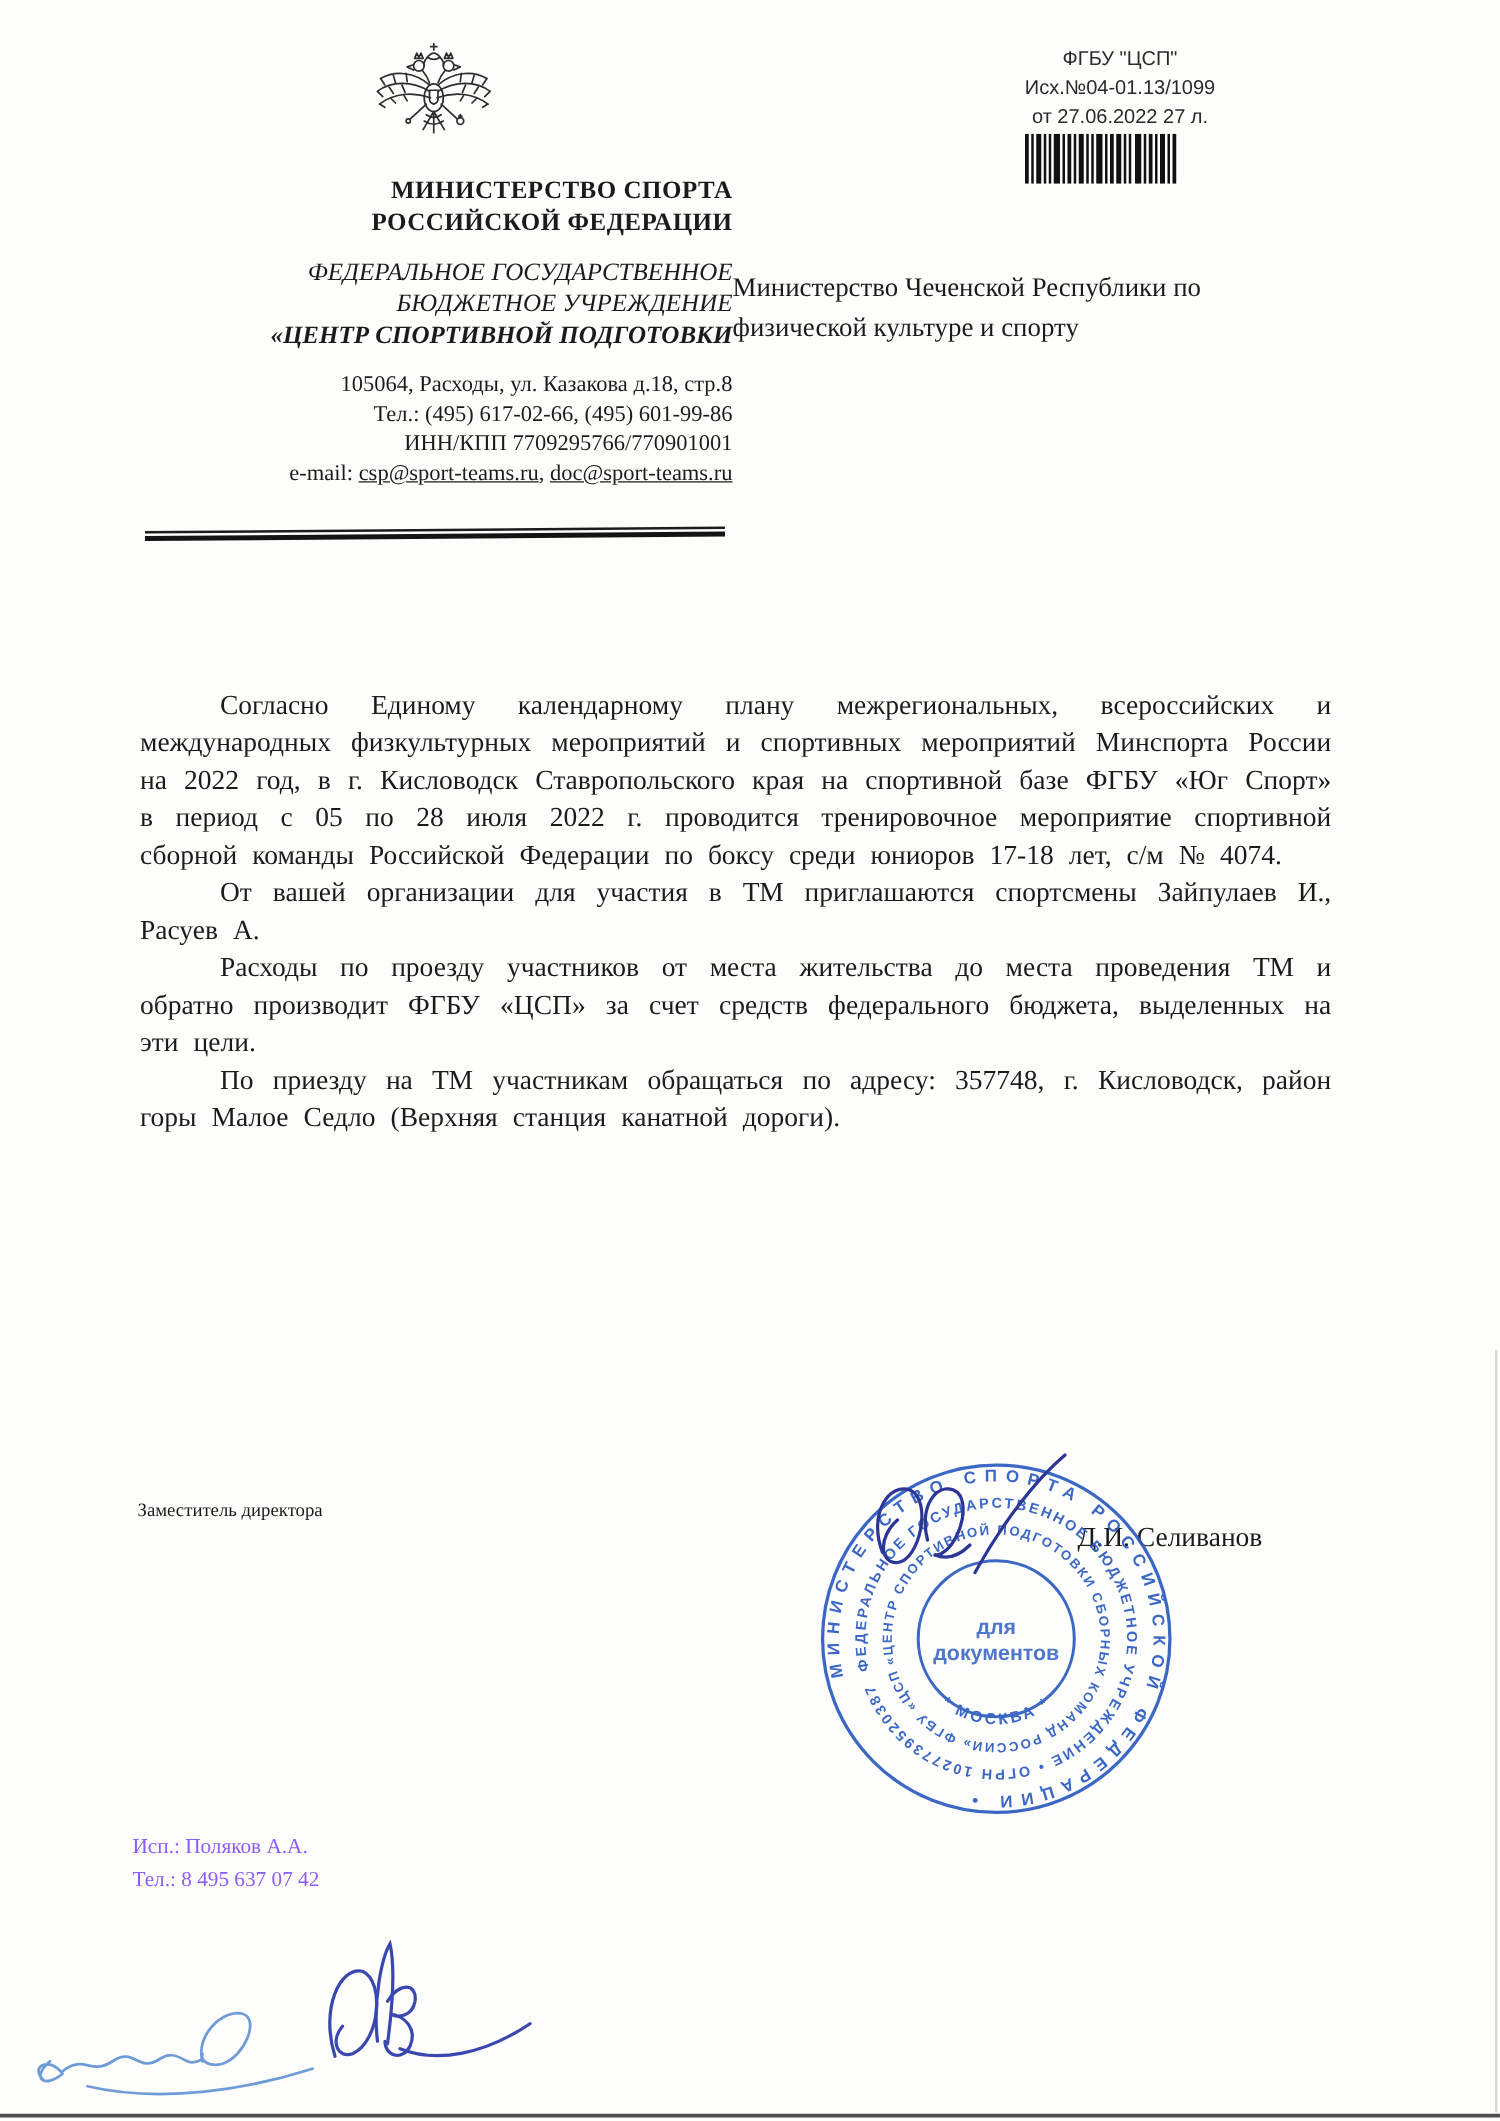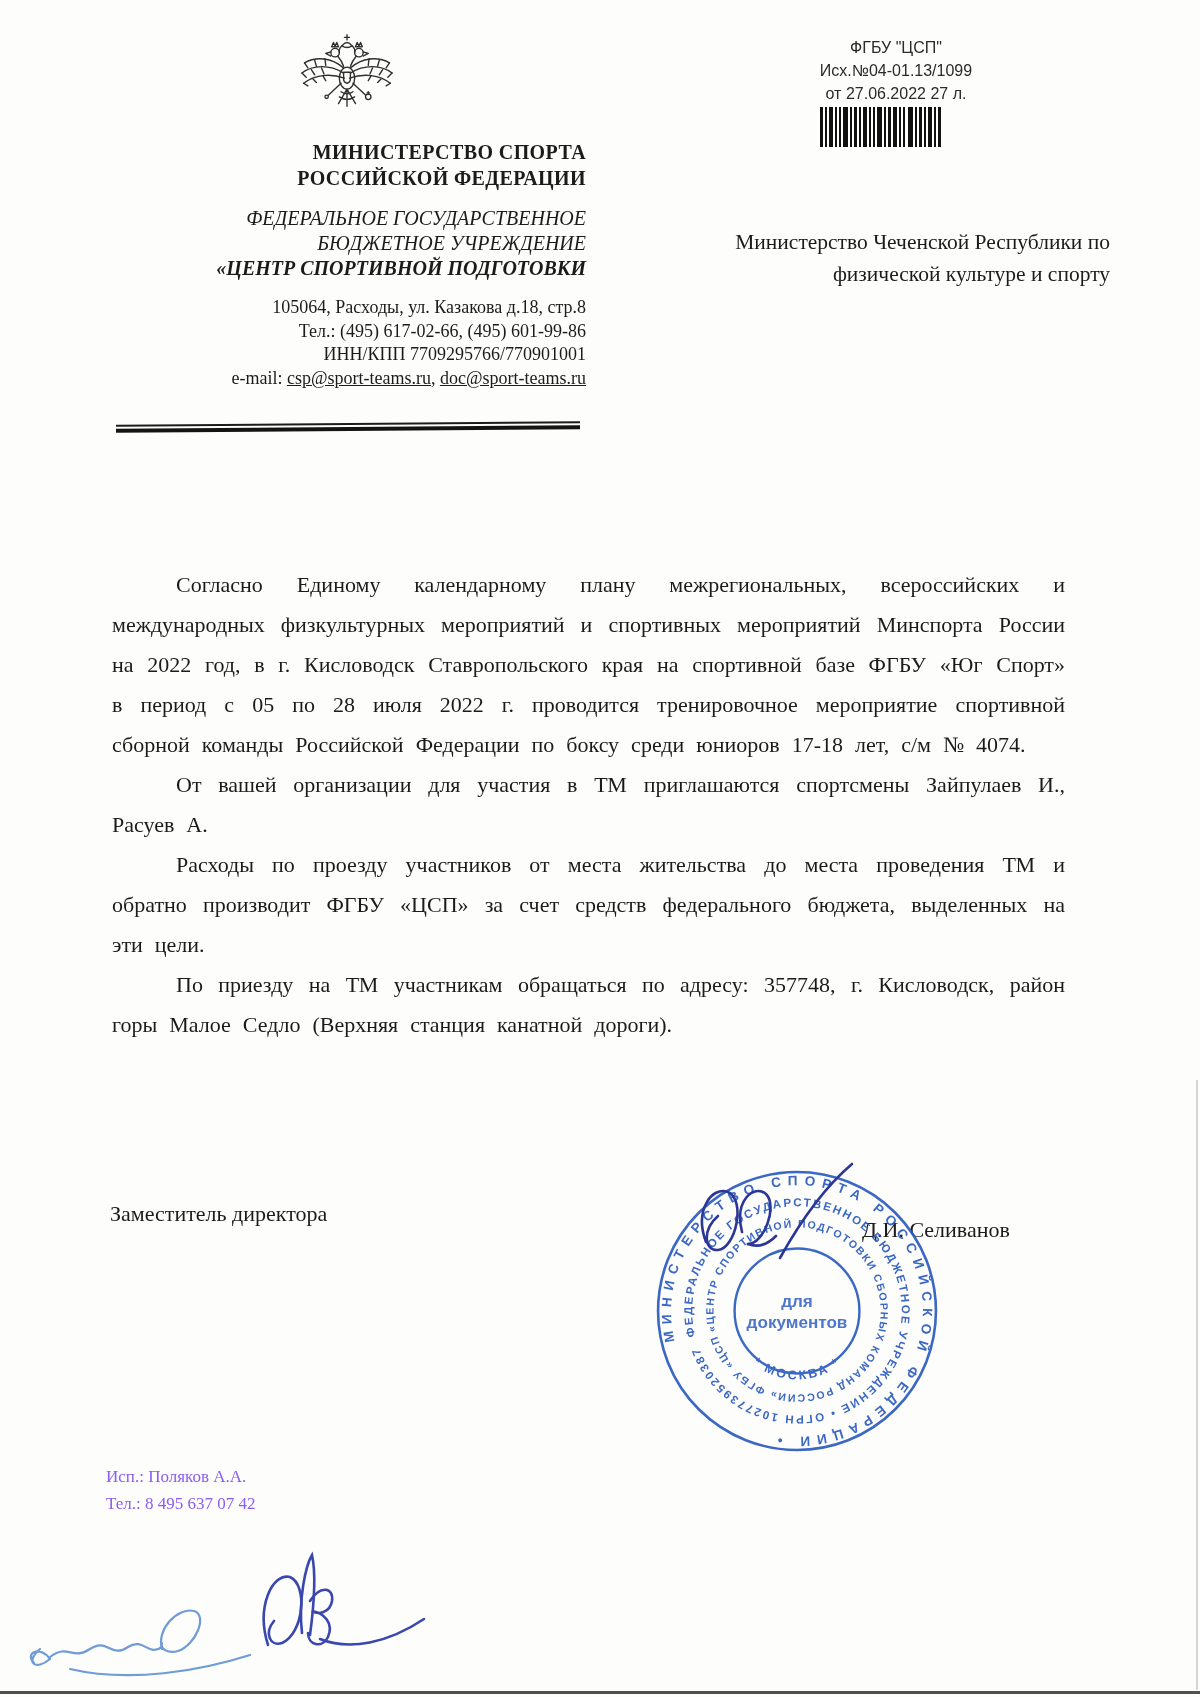--- a/index.html
+++ b/index.html
@@ -20,27 +20,27 @@
   .rule { position:absolute; left:116px; top:423px; width:464px; transform:rotate(-0.45deg); }
   .rule .t { height:2px; background:#1c1c1c; margin-bottom:2px; }
   .rule .b { height:4px; background:#141414; }
   
   .ref { position:absolute; left:798px; top:36px; width:196px;
          font-family:"Liberation Sans", sans-serif; font-size:16px;
          line-height:1.45; text-align:center; color:#2a2a2a; }
   .barcode { position:absolute; left:820px; top:107px; width:124px; height:40px; }
   
   .recipient { position:absolute; left:586px; top:214px; width:524px;
-               font-size:21.5px; line-height:1.5; text-align:right;margin-top:12px; }
+               font-size:21.5px; line-height:1.5; text-align:left; }
   
   .body-text { position:absolute; left:112px; top:549px; width:953px;
-               font-size:22px; line-height:40px; text-align:justify; word-spacing:6.5px;margin-top:16px; }
+               font-size:22px; line-height:30px; text-align:justify; word-spacing:6.5px; }
   .body-text p { margin:0; text-indent:64px; }
   
-  .sig-position { position:absolute; left:110px; top:1201px; font-size:22px; }
+  .sig-position { position:absolute; left:110px; top:1201px; font-size:15px; }
   .sig-name { position:absolute; left:862px; top:1217px; font-size:22px; }
   .stamp { position:absolute; left:650px; top:1164px; width:294px; height:294px; opacity:0.93; }
   .ink-sig { position:absolute; left:684px; top:1158px; width:214px; height:124px; }
   
   .executor { position:absolute; left:106px; top:1463px; font-size:17px; line-height:1.6; color:#8b5cf6; }
   
   .bottom-sig { position:absolute; left:10px; top:1543px; width:436px; height:144px; }
   
   .edge-bottom { position:absolute; left:0; bottom:3px; width:100%; height:3px; background:#4f4f4f; }
   .edge-right { position:absolute; right:2px; top:1080px; width:2px; height:610px; background:#d7d7d3; }

